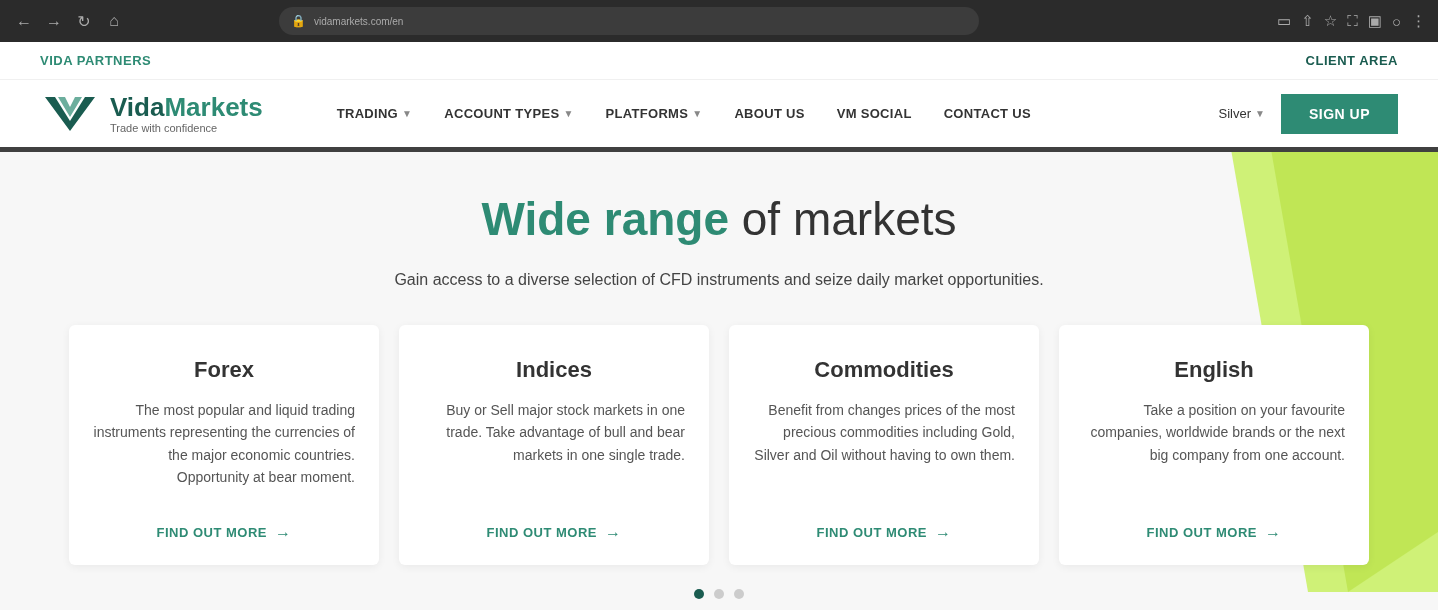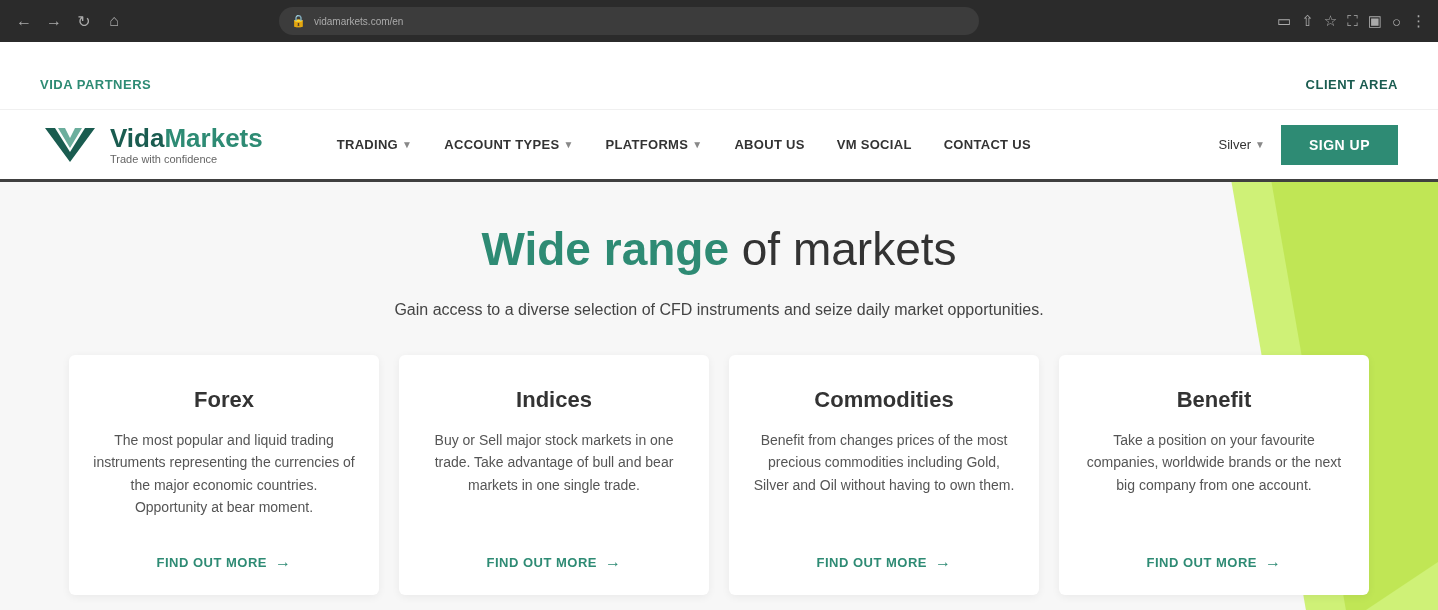--- a/index.html
+++ b/index.html
@@ -50,26 +50,25 @@
       margin-left: auto;
     }
     .browser-right-icon {
       color: #aaa;
       font-size: 15px;
     }
 
     
     .top-banner {
       background: #fff;
-      height: 50px;
+      height: 38px;
       display: flex;
       align-items: center;
       padding: 0 40px;
       border-bottom: 1px solid #f0f0f0;
-      margin-top: 18px;
     }
     .vida-partners {
       color: #2e8b74;
       font-size: 13px;
       font-weight: 600;
       letter-spacing: 0.5px;
     }
     .client-area {
       margin-left: auto;
       color: #1a5c50;
@@ -79,21 +78,21 @@
       cursor: pointer;
     }
 
     
     .header {
       background: #fff;
       height: 72px;
       display: flex;
       align-items: center;
       padding: 0 40px;
-      border-bottom: 3px solid #404040;
+      border-bottom: 5px solid #404040;
     }
     .logo-container {
       display: flex;
       align-items: center;
       gap: 10px;
       text-decoration: none;
     }
     .logo-icon {
       width: 60px;
       height: 50px;
@@ -216,21 +215,21 @@
     }
     .card {
       background: #fff;
       border-radius: 6px;
       padding: 32px 24px 24px;
       width: 310px;
       min-height: 240px;
       display: flex;
       flex-direction: column;
       align-items: center;
-      text-align: center;
+      text-align: right;
       box-shadow: 0 2px 8px rgba(0,0,0,0.06);
     }
     .card-title {
       font-size: 22px;
       font-weight: 600;
       color: #333;
       margin-bottom: 16px;
     }
     .card-desc {
       font-size: 14px;
@@ -388,21 +387,21 @@
     <div class="card">
       <div class="card-title">Commodities</div>
       <div class="card-desc">Benefit from changes prices of the most precious commodities including Gold, Silver and Oil without having to own them.</div>
       <div class="card-link">
         <span>FIND OUT MORE</span>
         <span class="arrow">→</span>
       </div>
     </div>
 
     <div class="card">
-      <div class="card-title">Benefit</div>
+      <div class="card-title">English</div>
       <div class="card-desc">Take a position on your favourite companies, worldwide brands or the next big company from one account.</div>
       <div class="card-link">
         <span>FIND OUT MORE</span>
         <span class="arrow">→</span>
       </div>
     </div>
   </div>
 
   <div class="carousel-dots">
     <div class="dot active"></div>

